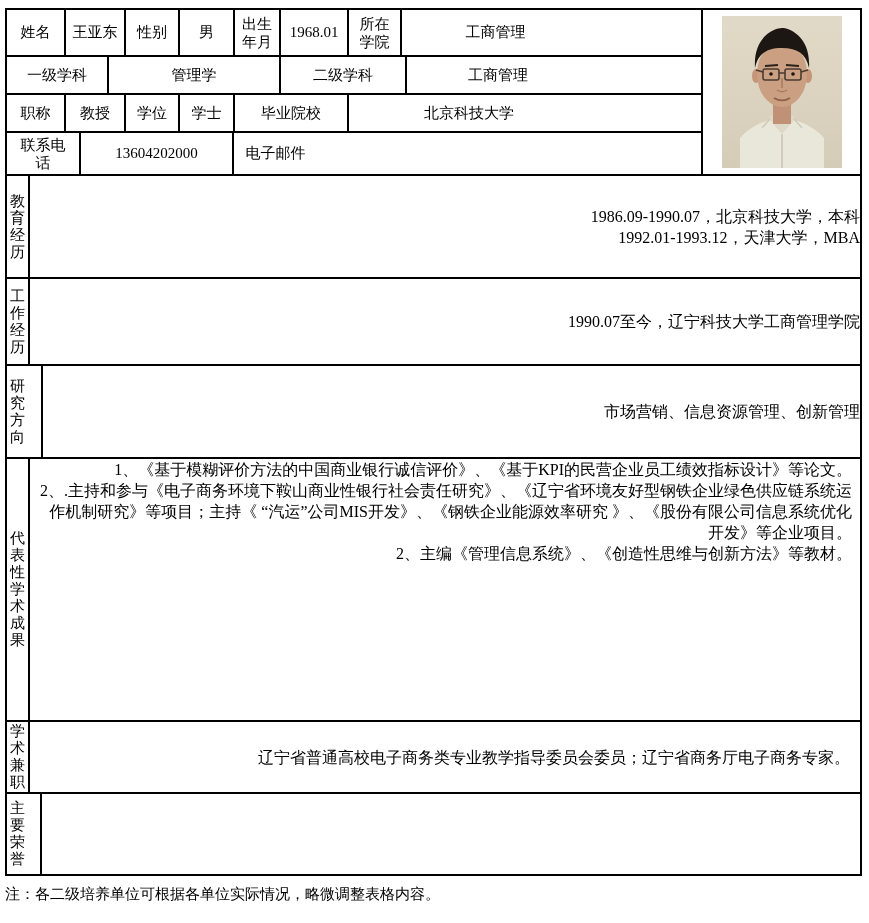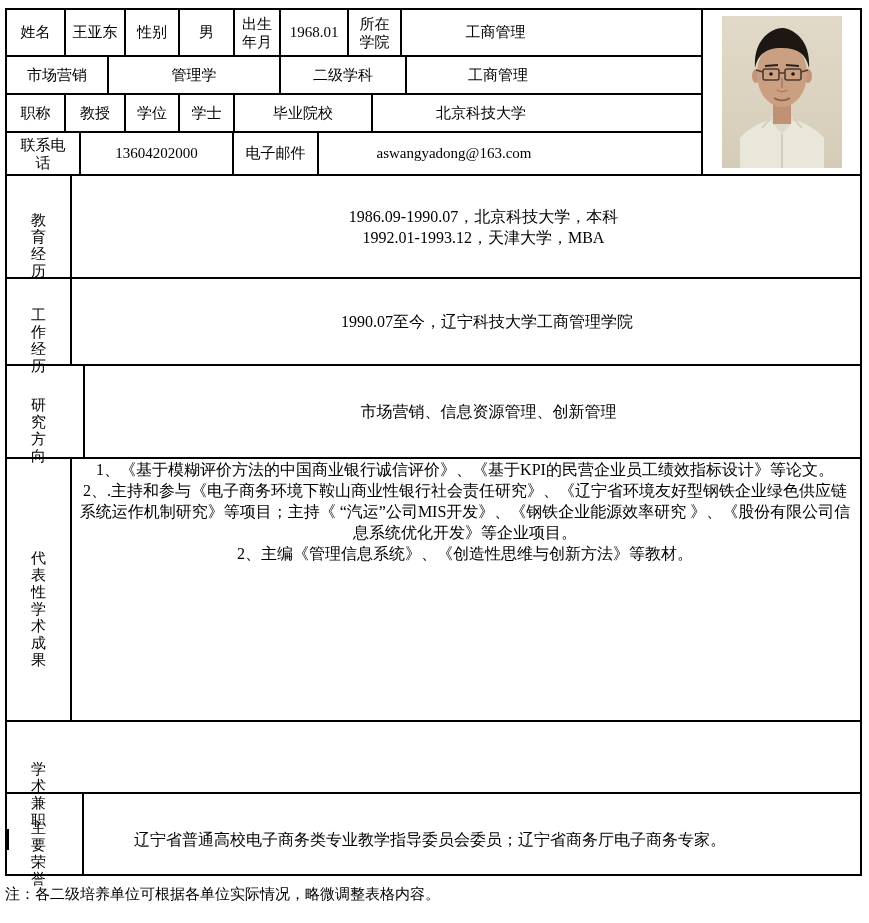--- a/index.html
+++ b/index.html
@@ -32,50 +32,50 @@
   .flex1{flex:1;}
   
   .shiftL{padding-right:112px;}
   .wrapbox{word-break:break-all;line-height:18px;display:inline-block;}
   .w2{width:34px;}
   .w3{width:50px;}
   
   .photo-cell{flex:1;border-left:2px solid #000;display:flex;align-items:center;justify-content:center;box-sizing:border-box;}
   
   .sec-label{
-    width:63px;box-sizing:border-box;
-    display:flex;align-items:center;justify-content:center;margin-top:39px;
+    width:21px;box-sizing:border-box;
+    display:flex;align-items:center;justify-content:center;
   }
   .vlabel{
     width:17px;line-height:17px;font-size:15px;
     word-break:break-all;text-align:center;display:inline-block;
   }
   .sec-content{
     flex:1;border-left:2px solid #000;box-sizing:border-box;
     font-size:16px;line-height:21px;
     display:flex;flex-direction:column;justify-content:center;
-    text-align:center;
+    text-align:right;
   }
   .sec-content.toppad{justify-content:flex-start;padding-top:0;}
   .pl35{padding-left:35px;}
   .pl30{padding-left:42px;}
   .pl32{padding-left:32px;}
   .pl6{padding-left:6px;padding-right:8px;}
   .pl8{padding-left:1px;padding-right:10px;}
   .footer-note{
     margin:9px 0 0 5px;
     font-size:15px;
   }
   .h45{height:45px;}.h38{height:38px;}.h43{height:43px;}
   .h103{height:103px;}.h87{height:87px;}.h93{height:93px;gap:13px;}
-  .h263{height:263px;}.h72{height:72px;flex-direction:column;}.h82{height:82px;gap:12px;}
+  .h263{height:263px;}.h72{height:72px;}.h82{height:82px;gap:12px;}
   .w57{width:57px;}.w60{width:60px;}.w54{width:54px;}.w55{width:55px;}
   .w46{width:46px;}.w68{width:68px;}.w53{width:53px;}
   .w100{width:100px;}.w172{width:172px;}.w126{width:126px;}
-  .w114{width:138px;text-align:right;}
+  .w114{width:114px;text-align:right;}
   .w72c{width:72px;}.w153{width:153px;}.w85{width:85px;}
   .photo-img{width:120px;height:152px;display:block;}
 </style>
 </head>
 <body>
 
 <div class="doc">
   <div class="tbl">
 
     <div class="top">
@@ -90,42 +90,41 @@
               <span class="wrapbox w2">出生年月</span>
             </div>
           <div class="cell w68 bl">1968.01</div>
           <div class="cell w53 bl">
               <span class="wrapbox w2">所在学院</span>
             </div>
           <div class="cell flex1 bl shiftL">工商管理</div>
         </div>
 
         <div class="row h38 bt">
-          <div class="cell w100">市场营销</div>
+          <div class="cell w100">一级学科</div>
           <div class="cell w172 bl">管理学</div>
           <div class="cell w126 bl">二级学科</div>
           <div class="cell flex1 bl shiftL">工商管理</div>
         </div>
 
         <div class="row h38 bt">
           <div class="cell w57">职称</div>
           <div class="cell w60 bl">教授</div>
           <div class="cell w54 bl">学位</div>
           <div class="cell w55 bl">学士</div>
           <div class="cell w114 bl">毕业院校</div>
           <div class="cell flex1 bl shiftL">北京科技大学</div>
         </div>
 
         <div class="row h43 bt">
           <div class="cell w72c">
               <span class="wrapbox w3">联系电话</span>
             </div>
           <div class="cell w153 bl">13604202000</div>
           <div class="cell w85 bl">电子邮件</div>
-          <div class="cell flex1 bl shiftL">aswangyadong@163.com</div>
         </div>
 
       </div>
 
       <div class="photo-cell">
         <svg class="photo-img" viewBox="0 0 120 152" xmlns="http://www.w3.org/2000/svg">
           <defs>
             <linearGradient id="bgg" x1="0" y1="0" x2="0" y2="1">
               <stop offset="0" stop-color="#e2dac8"></stop>
               <stop offset="1" stop-color="#d5ccb8"></stop>

